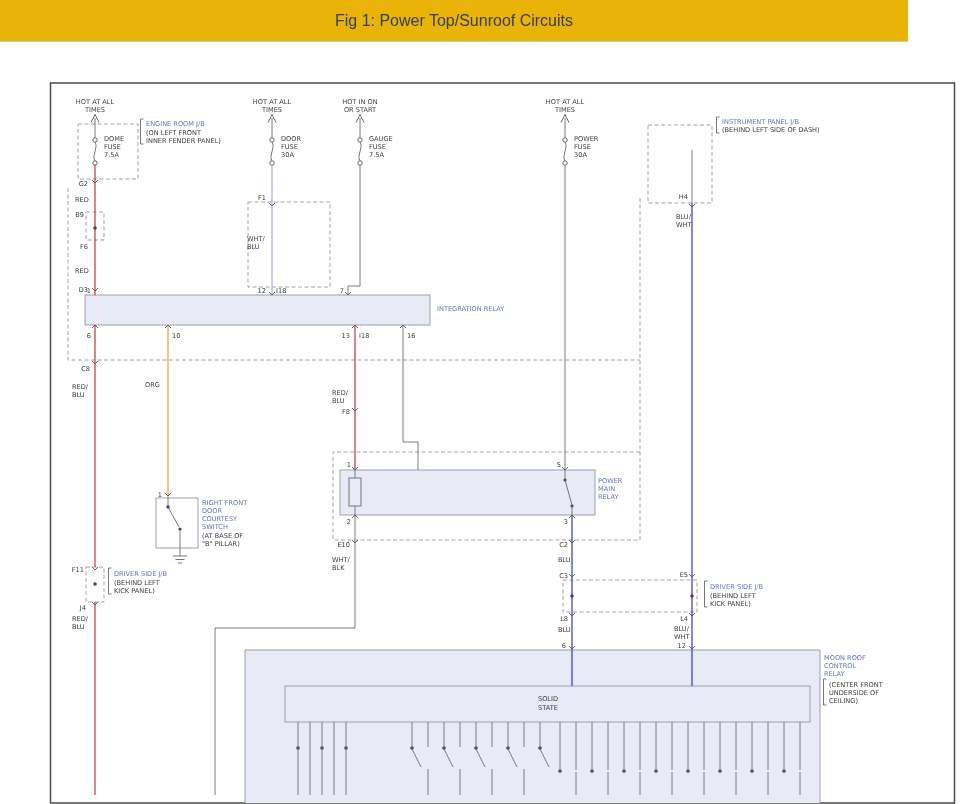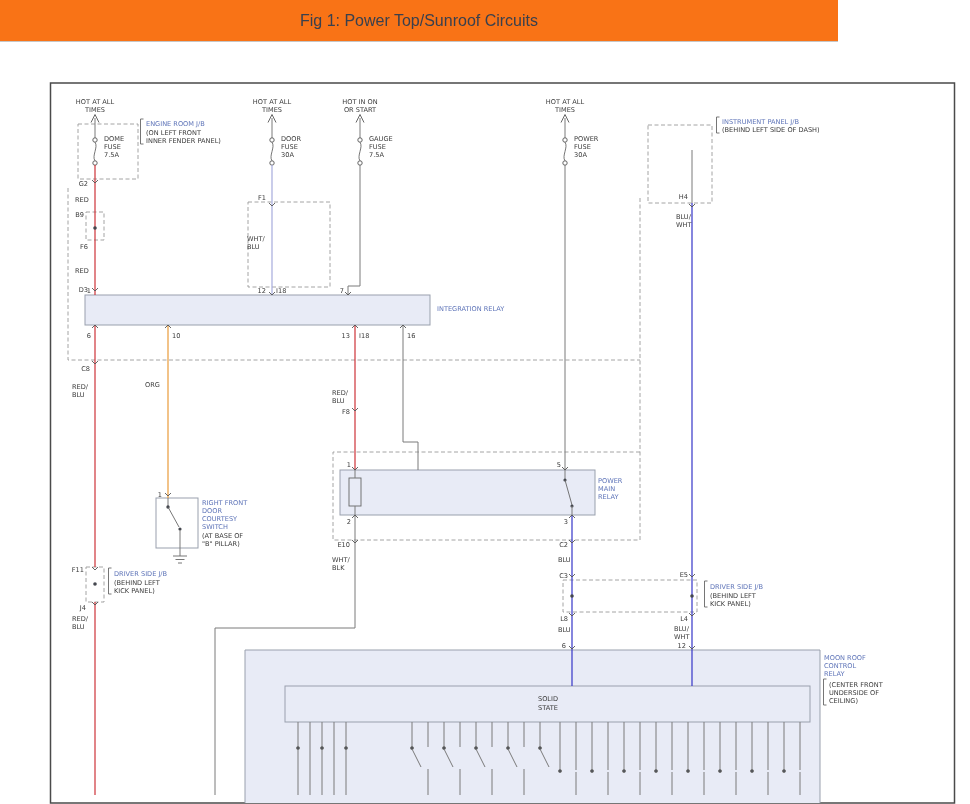--- a/index.html
+++ b/index.html
@@ -1,19 +1,19 @@
 <!DOCTYPE html>
 <html><head>
 <meta charset="utf-8">
 <style>
   * { margin:0; padding:0; box-sizing:border-box; }
   html,body { width:970px; height:804px; background:#ffffff; overflow:hidden;
               font-family:"Liberation Sans", sans-serif; position:relative; }
-  .header { position:absolute; top:0; left:0; width:838px; height:42px;
-            background:#f97316; border-bottom:1px solid #c6c6c6;
+  .header { position:absolute; top:0; left:0; width:908px; height:42px;
+            background:#eab308; border-bottom:1px solid #c6c6c6;
             display:flex; align-items:center; justify-content:center; }
   .header .title { font-size:16px; color:#39404e; }
   svg { position:absolute; top:0; left:0; }
   svg text { font-family:"DejaVu Sans", sans-serif; font-size:6.6px; fill:#3b3b3b; }
   .bl { fill:#5e74b8; }
   .te { text-anchor:end; }
   .tm { text-anchor:middle; }
   .frame { fill:none; stroke:#4a4a4a; stroke-width:1.5; }
   .dashed { fill:none; stroke:#9a9a9a; stroke-width:0.9; stroke-dasharray:4 2.5; }
   .boxfill { fill:#e8ebf6; stroke:#99a0ad; stroke-width:1; }

